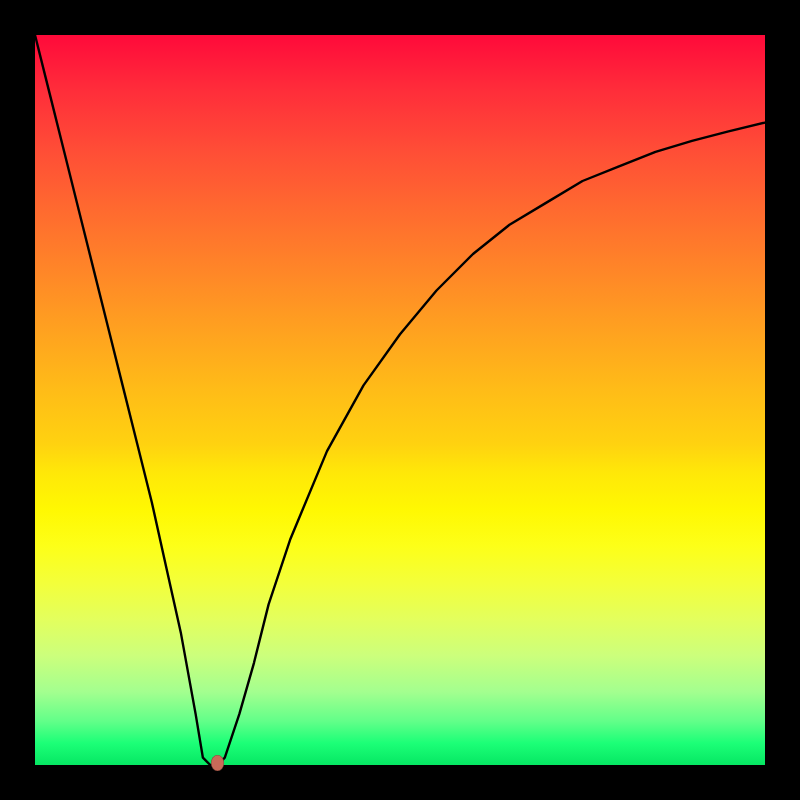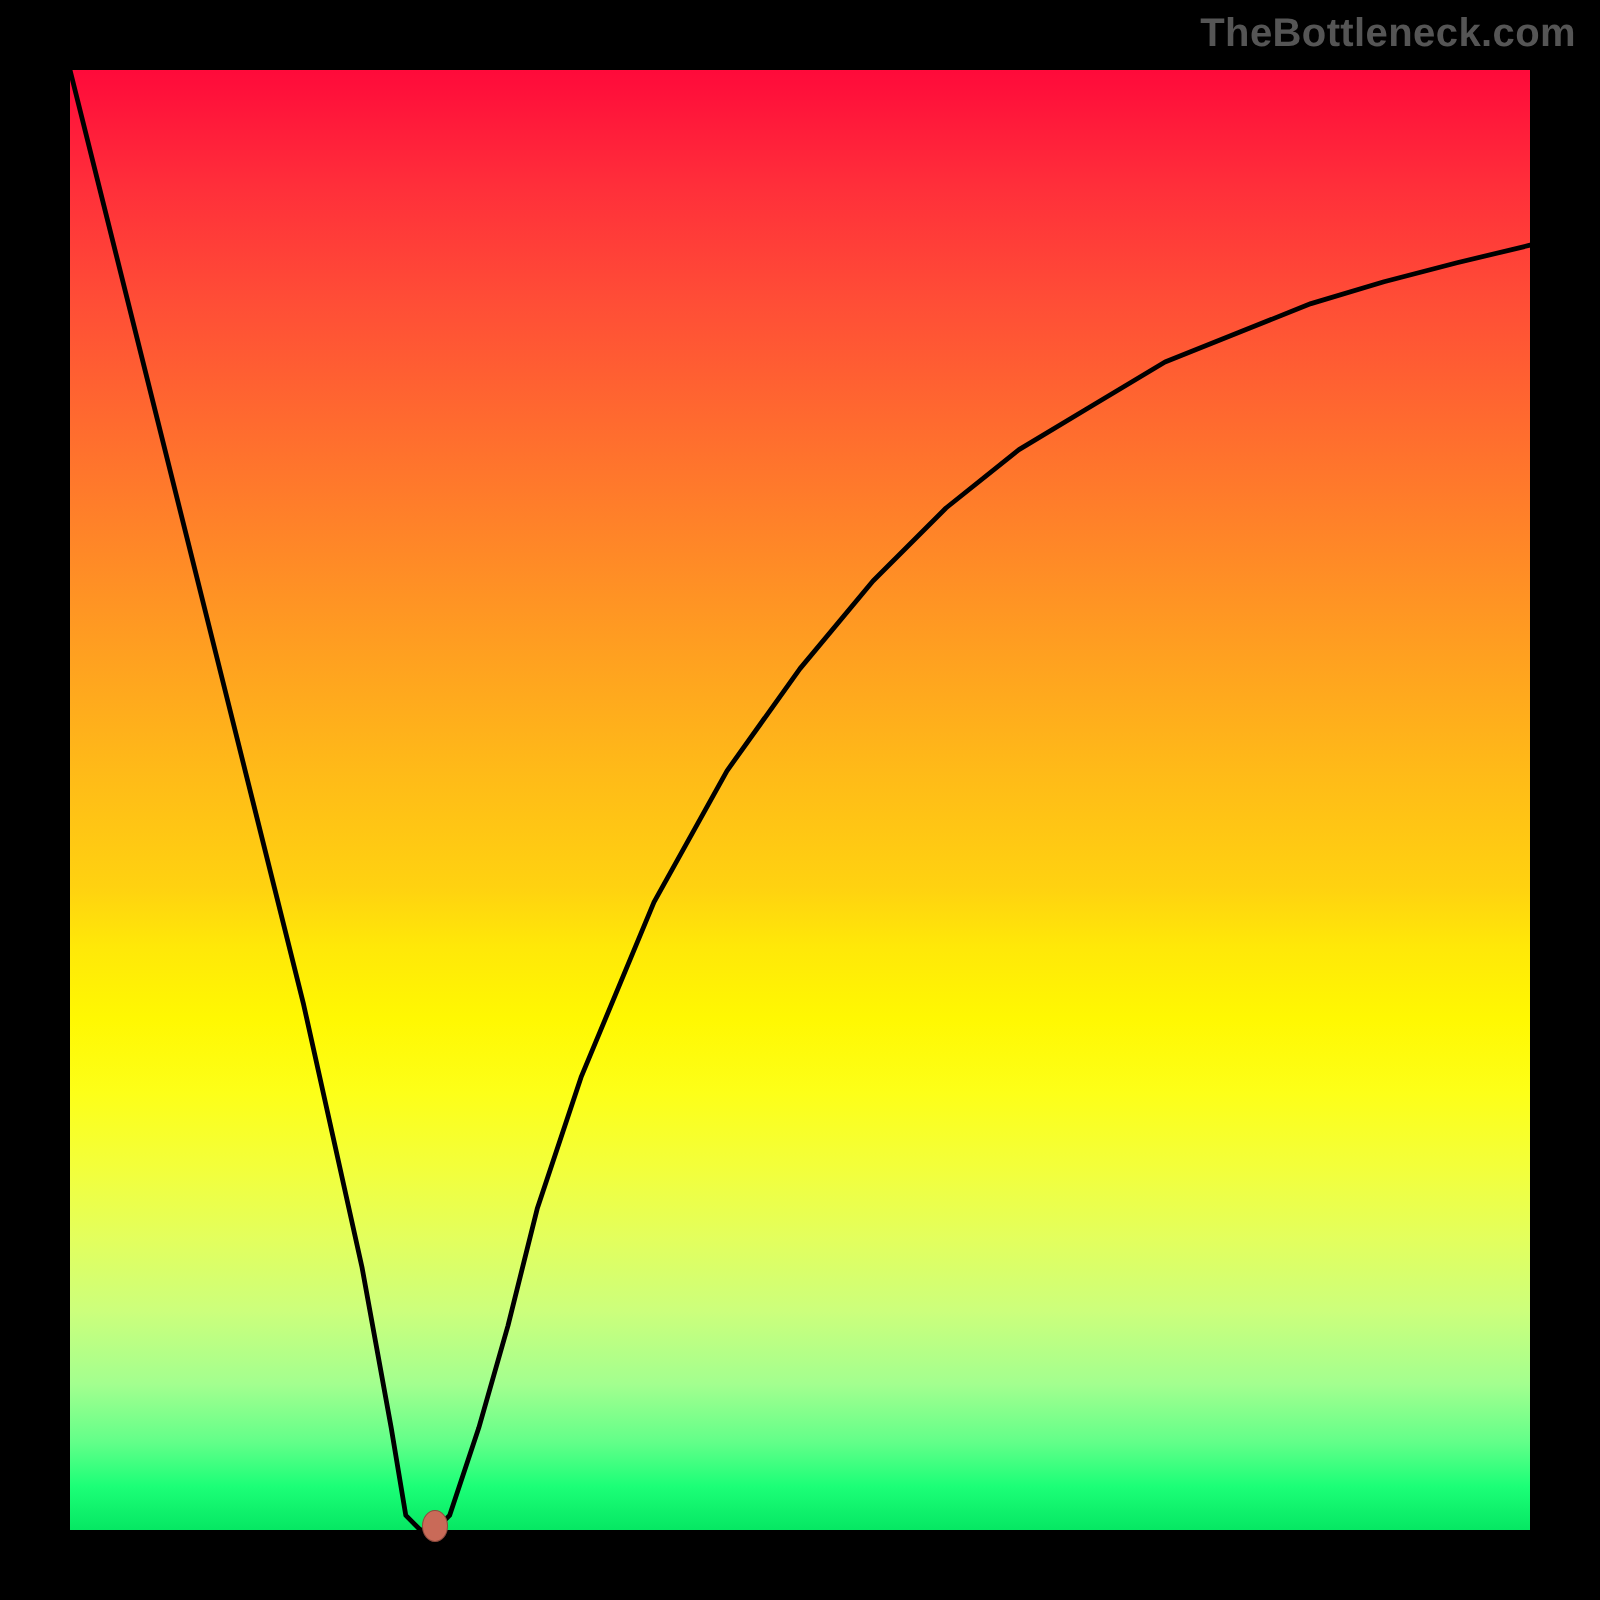--- a/index.html
+++ b/index.html
@@ -69,21 +69,20 @@
     border-radius: 50%;
     background: #c96a58;
     box-shadow: 0 0 0 0.5px rgba(0,0,0,0.3) inset;
   }
 </style>
 </head>
 <body>
 
 <div class="frame">
 
-  <div class="watermark">TheBottleneck.com</div>
 
   <div class="plot-area">
 
     <svg class="curve" viewBox="0 0 730 730" preserveAspectRatio="none">
       <path fill="none" stroke="#000" stroke-width="2.4" stroke-linecap="round" stroke-linejoin="round" d="M0.0 0.0 L14.6 58.4 L29.2 116.8 L43.8 175.2 L58.4 233.6 L73.0 292.0 L87.6 350.4 L102.2 408.8 L116.8 467.2 L131.4 532.9 L146.0 598.6 L160.6 678.9 L167.9 722.7 L175.2 730.0 L182.5 730.0 L189.8 722.7 L204.4 678.9 L219.0 627.8 L233.6 569.4 L255.5 503.7 L292.0 416.1 L328.5 350.4 L365.0 299.3 L401.5 255.5 L438.0 219.0 L474.5 189.8 L511.0 167.9 L547.5 146.0 L584.0 131.4 L620.5 116.8 L657.0 105.9 L693.5 96.4 L730.0 87.6"></path>
     </svg>
 
     <div class="marker" style="left:176.0px; top:720.0px; background:#c96a58;"></div>
   </div>
 

